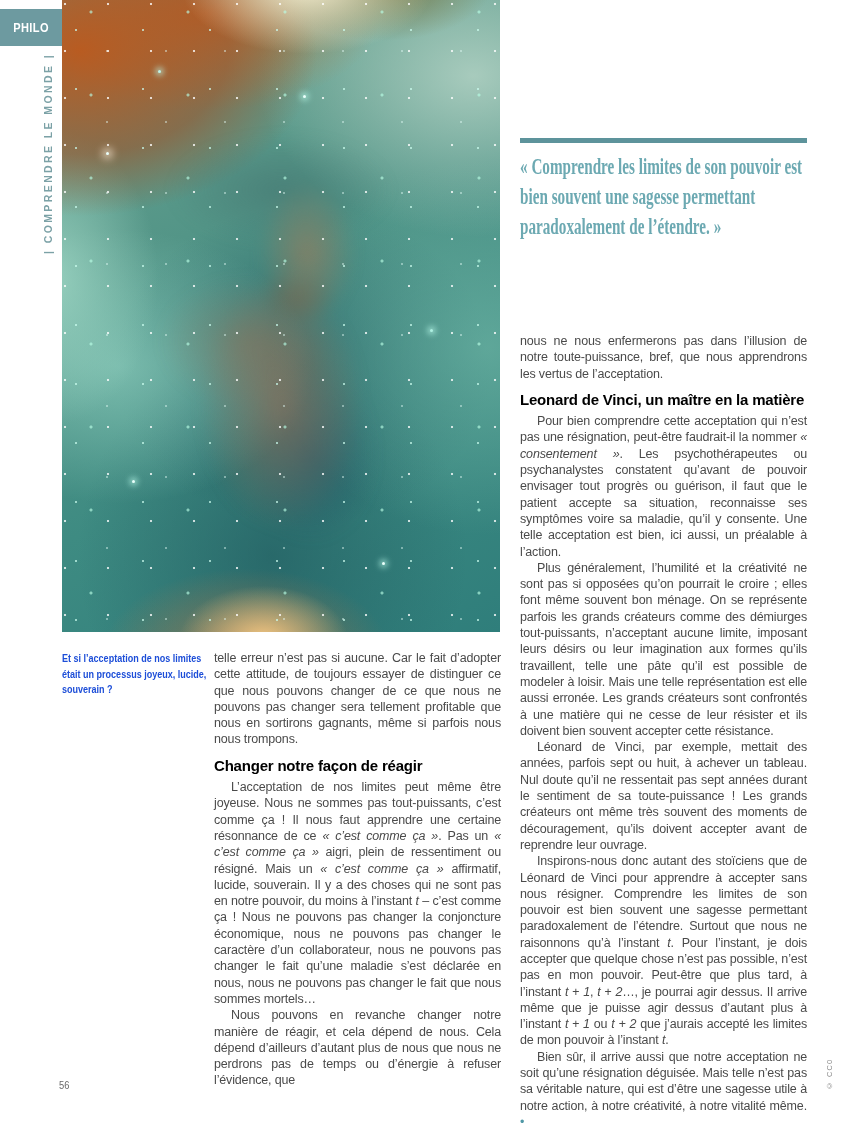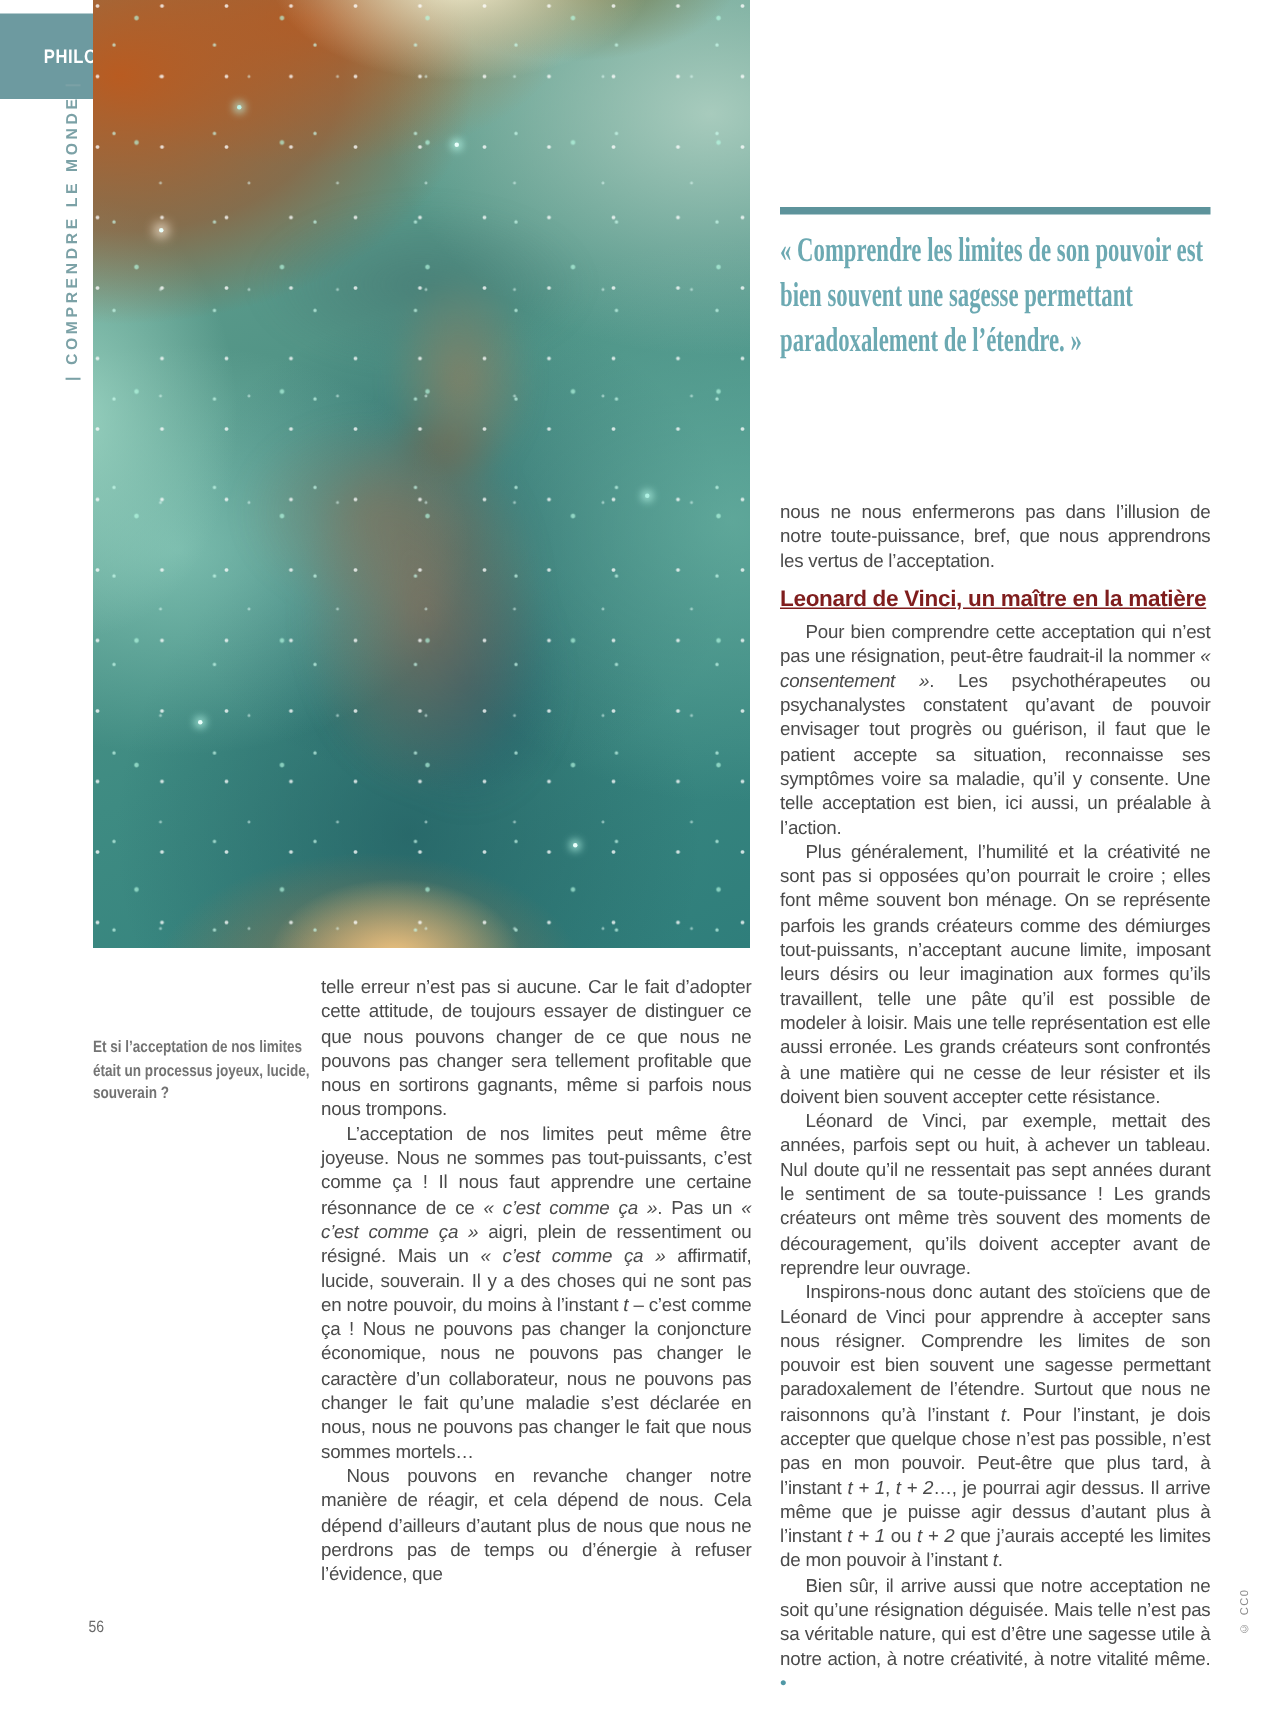--- a/index.html
+++ b/index.html
@@ -4,22 +4,22 @@
 <style>
   html,body{margin:0;padding:0;background:#e8e8e8;}
   .page{
     position:relative; width:846px; height:1146px; margin:0 auto;
     background:#ffffff; overflow:hidden;
     font-family:"Liberation Sans", sans-serif;
     -webkit-font-smoothing:antialiased;
   }
   
   .kicker-box{
-    position:absolute; left:0; top:9px; width:62px; height:57px;
-    background:#6d9aa0; display:flex; align-items:center; justify-content:center;padding-left:16px;
+    position:absolute; left:0; top:9px; width:62px; height:37px;
+    background:#6d9aa0; display:flex; align-items:center; justify-content:center;
   }
   .kicker-box span{
     color:#ffffff; font-weight:bold; font-size:13px; letter-spacing:.5px;
     display:inline-block; transform:scaleX(.85);
   }
   .vertical-rubric{
     position:absolute; left:42px; top:72px; height:182px; width:16px;
     writing-mode:vertical-rl; transform:rotate(180deg);
     color:#7ba1a6; font-size:10.5px; letter-spacing:2.4px; font-weight:bold;
     white-space:nowrap;
@@ -63,42 +63,42 @@
   }
   .star{position:absolute; width:3px; height:3px; border-radius:50%; background:#eafffb;
         box-shadow:0 0 6px 2px rgba(190,255,240,.9);}
   .s1{left:22%; top:11%; background:#bff3e8;}
   .s2{left:10%; top:24%; box-shadow:0 0 8px 3px rgba(255,240,220,.95);}
   .s3{left:55%; top:15%;}
   .s4{left:84%; top:52%; background:#aef0e2;}
   .s5{left:73%; top:89%;}
   .s6{left:16%; top:76%;}
   
-  .caption{position:absolute; left:62px; top:651px; width:152px; color:#737373;margin-top:40px;}
+  .caption{position:absolute; left:62px; top:651px; width:152px; color:#1d4ed8;}
   .caption .cond{
     font-size:11px; line-height:15.5px; font-weight:bold;
     transform:scaleX(.82); transform-origin:left top; width:122%;
   }
   
   .quote-block{position:absolute; left:520px; top:138px; width:287px;font-family:Liberation Serif, serif;}
   .quote-rule{height:5px; background:#5d939b; margin-bottom:9px;}
   .quote-text{
     color:#6ca9b2; font-size:23px; line-height:30px; font-weight:bold;
     transform:scaleX(.66); transform-origin:left top; width:151%;
   }
   
   .col{position:absolute; width:287px; color:#4a4a4a;
        font-size:12.5px; line-height:16.3px; letter-spacing:-.15px; text-align:justify;}
   .col1{left:214px; top:650px;}
   .col2{left:520px; top:306px;margin-top:27px;}
   .col p{margin:0;}
   .col p.ind{text-indent:17px;}
   .col h3{
-    margin:10px 0 5px 0; color:#7f1d1d; font-size:15px; letter-spacing:-.2px;
-    text-align:left; font-weight:bold;text-decoration:underline;
+    margin:10px 0 5px 0; color:#000000; font-size:15px; letter-spacing:-.2px;
+    text-align:left; font-weight:bold;
   }
   .it{font-style:italic;}
   .accent{color:#4f98a6;}
   
   .page-number{position:absolute; left:59px; top:1079px; color:#6a6a6a; font-size:11px;
                transform:scaleX(.85); transform-origin:left top;}
   .credit{
     position:absolute; right:12px; top:1030px; height:60px;
     writing-mode:vertical-rl; transform:rotate(180deg);
     color:#8a8a8a; font-size:7.5px; letter-spacing:1px; white-space:nowrap;
@@ -130,20 +130,21 @@
     <div class="cond">Et si l’acceptation de nos limites était un processus joyeux, lucide, souverain ?</div>
   </div>
 
   <div class="quote-block">
     <div class="quote-rule"></div>
     <div class="quote-text">« Comprendre les limites de son pouvoir est bien souvent une sagesse permettant paradoxalement de l’étendre. »</div>
   </div>
 
   <div class="col col1">
     <p><span>telle erreur n’est pas si aucune. Car le fait d’adopter cette attitude, de toujours essayer de distinguer ce que nous pouvons changer de ce que nous ne pouvons pas changer sera tellement profitable que nous en sortirons gagnants, même si parfois nous nous trompons.</span></p>
+    <h3>Changer notre façon de réagir</h3>
     <p class="ind"><span>L’acceptation de nos limites peut même être joyeuse. Nous ne sommes pas tout-puissants, c’est comme ça ! Il nous faut apprendre une certaine résonnance de ce </span><span class="it">« c’est comme ça »</span><span>. Pas un </span><span class="it">« c’est comme ça »</span><span> aigri, plein de ressentiment ou résigné. Mais un </span><span class="it">« c’est comme ça »</span><span> affirmatif, lucide, souverain. Il y a des choses qui ne sont pas en notre pouvoir, du moins à l’instant </span><span class="it">t</span><span> – c’est comme ça ! Nous ne pouvons pas changer la conjoncture économique, nous ne pouvons pas changer le caractère d’un collaborateur, nous ne pouvons pas changer le fait qu’une maladie s’est déclarée en nous, nous ne pouvons pas changer le fait que nous sommes mortels…</span></p>
     <p class="ind"><span>Nous pouvons en revanche changer notre manière de réagir, et cela dépend de nous. Cela dépend d’ailleurs d’autant plus de nous que nous ne perdrons pas de temps ou d’énergie à refuser l’évidence, que</span></p>
   </div>
 
   <div class="col col2">
     <p><span>nous ne nous enfermerons pas dans l’illusion de notre toute-puissance, bref, que nous apprendrons les vertus de l’acceptation.</span></p>
     <h3>Leonard de Vinci, un maître en la matière</h3>
     <p class="ind"><span>Pour bien comprendre cette acceptation qui n’est pas une résignation, peut-être faudrait-il la nommer </span><span class="it">« consentement »</span><span>. Les psychothérapeutes ou psychanalystes constatent qu’avant de pouvoir envisager tout progrès ou guérison, il faut que le patient accepte sa situation, reconnaisse ses symptômes voire sa maladie, qu’il y consente. Une telle acceptation est bien, ici aussi, un préalable à l’action.</span></p>
     <p class="ind"><span>Plus généralement, l’humilité et la créativité ne sont pas si opposées qu’on pourrait le croire ; elles font même souvent bon ménage. On se représente parfois les grands créateurs comme des démiurges tout-puissants, n’acceptant aucune limite, imposant leurs désirs ou leur imagination aux formes qu’ils travaillent, telle une pâte qu’il est possible de modeler à loisir. Mais une telle représentation est elle aussi erronée. Les grands créateurs sont confrontés à une matière qui ne cesse de leur résister et ils doivent bien souvent accepter cette résistance.</span></p>
     <p class="ind"><span>Léonard de Vinci, par exemple, mettait des années, parfois sept ou huit, à achever un tableau. Nul doute qu’il ne ressentait pas sept années durant le sentiment de sa toute-puissance ! Les grands créateurs ont même très souvent des moments de découragement, qu’ils doivent accepter avant de reprendre leur ouvrage.</span></p>

